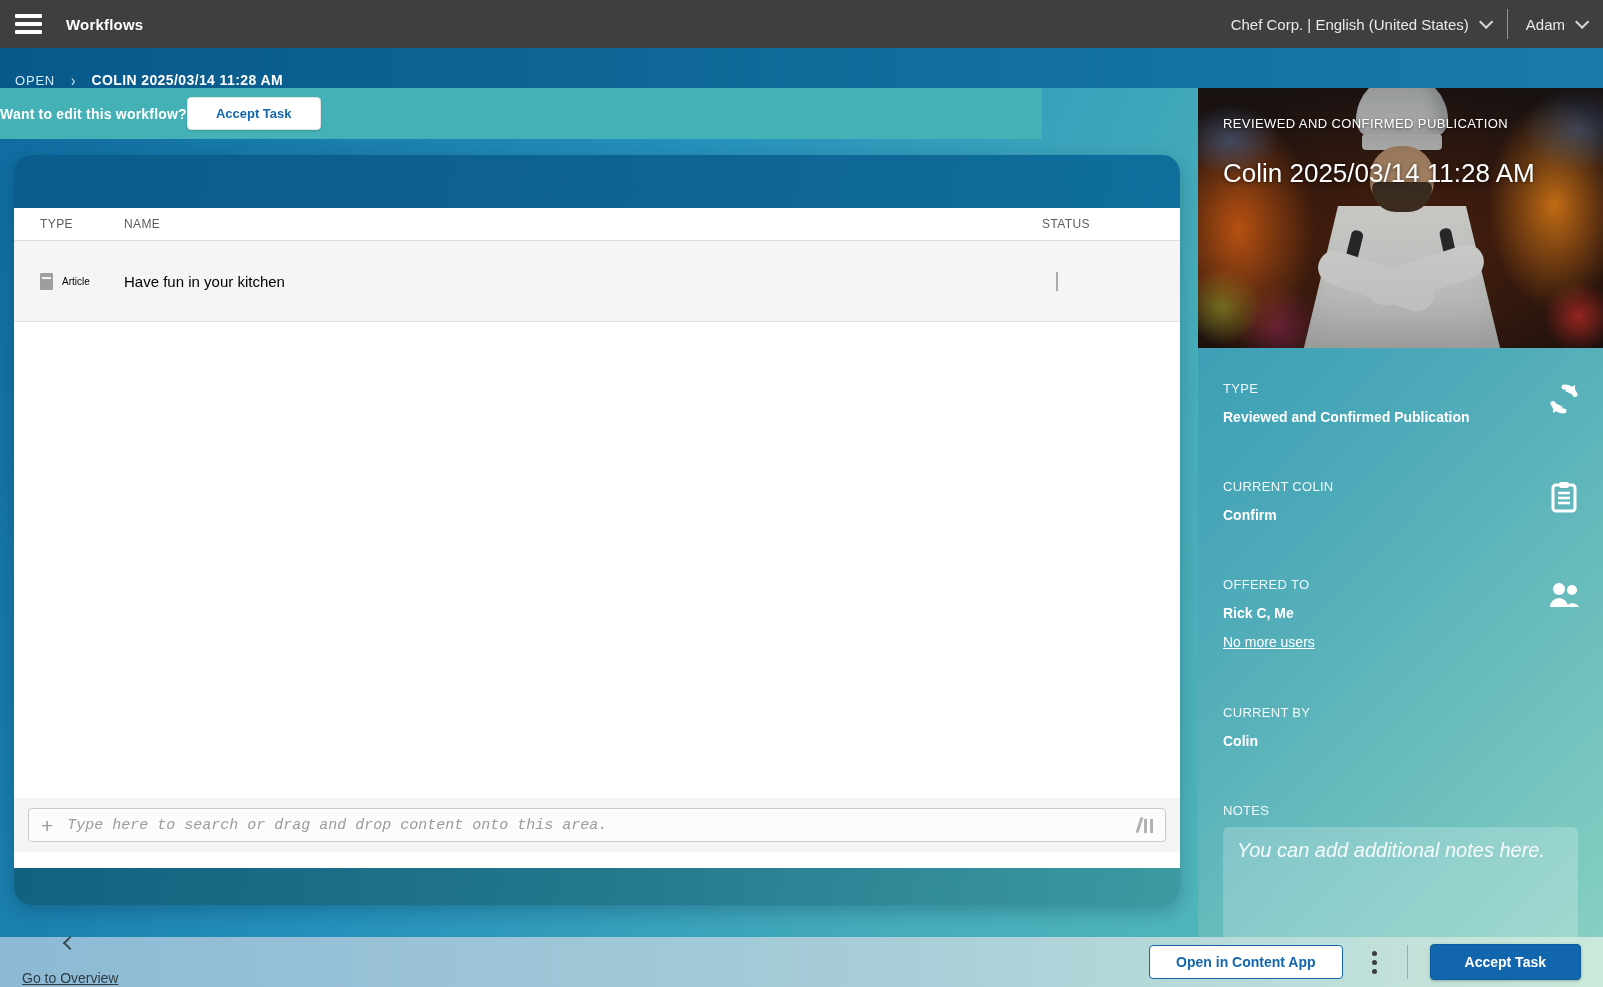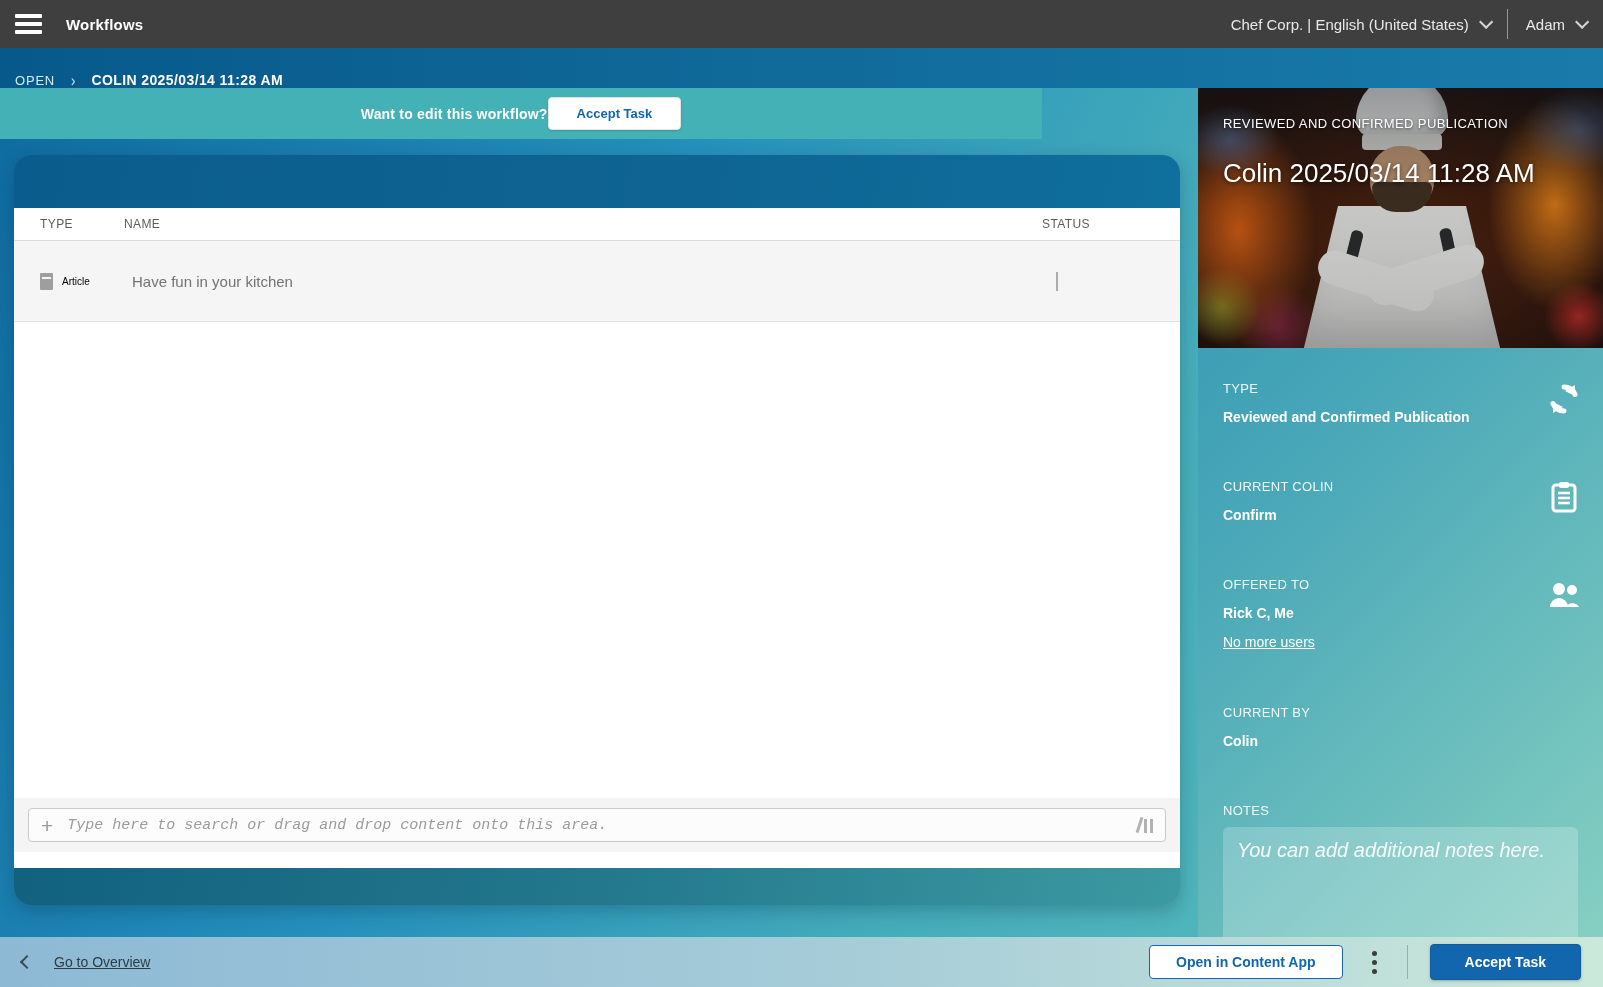--- a/index.html
+++ b/index.html
@@ -25,40 +25,40 @@
                 background:linear-gradient(90deg,#07598b 0%, #1473a2 75%, #1a7aa9 100%);
                 display:flex; align-items:flex-end; color:#fff; }
   .crumb-root { margin-left:15px; font-size:13px; letter-spacing:.8px; color:#d4ecf5; cursor:pointer; }
   .crumb-sep { margin:0 16px; font-size:13px; color:#cfe6f0; transform:scaleY(1.3); }
   .crumb-current { font-size:14px; font-weight:bold; letter-spacing:.4px; }
 
   
   .left-main { position:absolute; left:0; top:88px; width:1198px; height:849px;
                background:linear-gradient(115deg,#0f6ba0 0%, #2590bc 45%, #45acba 80%, #4fb5bc 100%); }
   .edit-banner { position:absolute; left:0; top:0; width:1042px; height:51px; background:#44b1b6;
-                 display:flex; align-items:center; justify-content:center; }
+                 display:flex; align-items:center; justify-content:flex-start; }
   .edit-q { color:#fff; font-size:14px; font-weight:bold; letter-spacing:.2px; }
   .btn-accept-banner { background:#fff; color:#1266ae; border:1px solid #e3e3e3; border-radius:4px;
                  font-size:13px; font-weight:bold; padding:8px 28px; cursor:pointer;
                  font-family:"Liberation Sans", sans-serif; box-shadow:0 1px 2px rgba(0,0,0,.15); }
 
   .card { position:absolute; left:14px; top:67px; width:1166px; height:750px; border-radius:18px;
           box-shadow:0 6px 18px rgba(0,30,50,.25); display:flex; flex-direction:column; overflow:hidden; }
   .card-head { height:53px; background:linear-gradient(100deg,#0a5c8c 0%, #0e6493 55%, #0f6f9d 100%); }
   .thead { height:33px; background:#fff; border-bottom:1px solid #dcdcdc; display:flex; align-items:center;
            font-size:12px; color:#5c5c5c; letter-spacing:.4px; }
   .col-type { width:110px; padding-left:26px; }
   .col-name { flex:1; }
   .col-status { width:150px; padding-left:12px; }
   .trow { height:81px; background:#f5f5f5; border-bottom:1px solid #e3e3e3; display:flex; align-items:center; cursor:pointer; }
   .type-cell { width:110px; padding-left:26px; display:flex; align-items:center; gap:9px; }
   .article-icon { width:13px; height:17px; background:#9e9e9e; border-radius:1px; position:relative; }
   .article-icon::before { content:""; position:absolute; left:2px; right:2px; top:4px; height:2px; background:#f5f5f5; }
   .type-label { font-size:10px; color:#000000; }
-  .name-cell { flex:1; font-size:15px; color:#737373;margin-left:8px; }
+  .name-cell { flex:1; font-size:15px; color:#000000; }
   .status-cell { width:150px; padding-left:12px; }
   .row-chevron { width:13px; height:13px; border-right:2px solid #ababab; border-bottom:2px solid #ababab;
                  transform:rotate(45deg); margin-left:14px; margin-top:-6px; }
   .card-body { flex:1; background:#fff; }
   .search-band { height:54px; background:#f4f4f4; display:flex; align-items:center; padding:0 14px; }
   .search-box { flex:1; height:34px; background:#fcfcfc; border:1px solid #c9c9c9; border-radius:4px;
                 display:flex; align-items:center; padding:0 12px; }
   .plus-icon { color:#9a9a9a; font-size:21px; font-weight:300; line-height:1; margin-right:14px; }
   .search-input { flex:1; border:none; outline:none; background:transparent; font-style:italic;
                   font-size:15px; color:#6d6d6d; font-family:Liberation Mono, monospace; }
@@ -116,21 +116,21 @@
   .notes-field .field-label { margin-bottom:9px; }
   .notes-box { width:355px; height:120px; background:rgba(255,255,255,.22); border-radius:6px;
                padding:12px 14px; font-size:20px; font-style:italic; color:rgba(255,255,255,.95);
                border:none; outline:none; resize:none; font-family:"Liberation Sans", sans-serif; }
   .notes-box::placeholder { color:rgba(255,255,255,.92); font-style:italic; }
 
   
   .bottombar { position:absolute; left:0; top:937px; width:1603px; height:50px;
                background:linear-gradient(90deg,#8db9d5 0%, #a7cdd8 55%, #cbe9da 100%);
                display:flex; align-items:center; }
-  .back-link { display:flex; align-items:center; gap:22px; margin-left:22px; cursor:pointer; }
+  .back-link { display:flex; align-items:center; gap:22px; margin-left:22px; cursor:pointer;flex-direction:column; }
   .back-chev { width:10px; height:10px; border-left:2px solid #3a4a52; border-bottom:2px solid #3a4a52;
                transform:rotate(45deg); }
   .back-text { font-size:14px; color:#2e3c44; text-decoration:underline; }
   .bottom-right { margin-left:auto; display:flex; align-items:center; margin-right:22px; gap:0;padding-left:20px; }
   .btn-open-app { background:#fff; border:1px solid #1266ae; border-radius:4px; color:#1266ae;
                   font-size:14px; font-weight:bold; padding:8px 26px; cursor:pointer;
                   font-family:"Liberation Sans", sans-serif; }
   .dots-menu { width:40px; text-align:center; font-size:19px; color:#3d3d3d; letter-spacing:0;
                line-height:10px; cursor:pointer; margin:0 12px; }
   .dots-menu span { display:block; width:5px; height:5px; background:#3d3d3d; border-radius:50%; margin:4px auto; }

